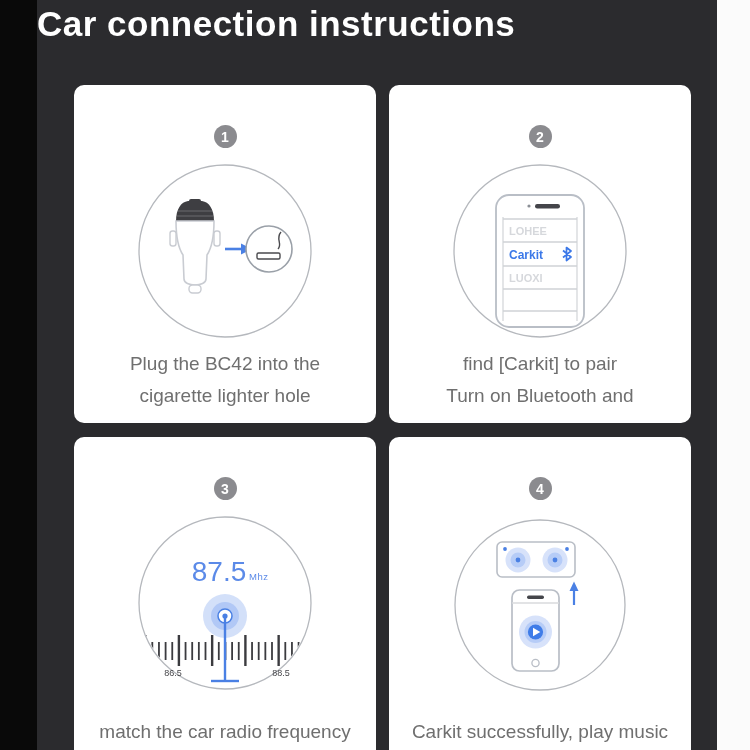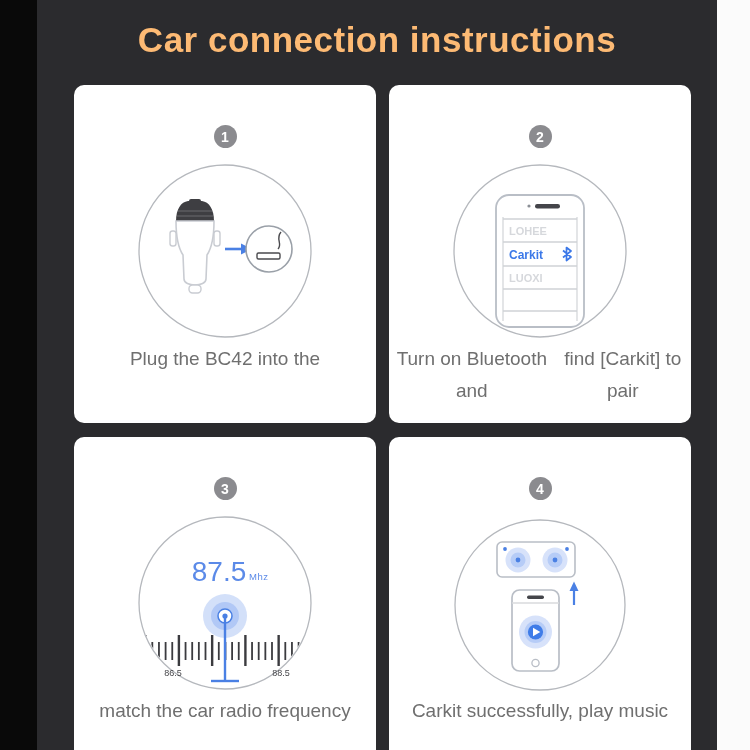--- a/index.html
+++ b/index.html
@@ -5,41 +5,41 @@
   html,body{margin:0;padding:0;}
   body{
     width:750px;height:750px;position:relative;overflow:hidden;
     background:#2b2b2e;
     font-family:"Liberation Sans", sans-serif;
   }
   .letterbox{position:absolute;top:0;height:750px;}
   .letterbox.left{left:0;width:37px;background:#090909;}
   .letterbox.right{right:0;width:33px;background:#fbfbfb;}
   .page-title{
-    position:absolute;left:37px;top:20px;width:680px;
-    text-align:center;color:#fdba74;font-size:35px;font-weight:700;
+    position:absolute;left:37px;top:4px;width:680px;
+    color:#ffffff;font-size:35px;font-weight:700;
     letter-spacing:0.5px;
   }
   .grid{
     position:absolute;left:74px;top:85px;width:617px;
     display:grid;grid-template-columns:302px 302px;
     column-gap:13px;row-gap:14px;
   }
   .card{
     background:#ffffff;border-radius:10px;height:338px;
     display:flex;flex-direction:column;align-items:center;
   }
   .badge{
     margin-top:40px;width:23px;height:23px;border-radius:50%;
     background:#8b8b8f;color:#ffffff;font-size:14px;font-weight:700;
     display:flex;align-items:center;justify-content:center;line-height:1;
   }
   .illus{margin-top:13px;width:180px;height:180px;}
   .caption{
-    margin-top:2px;height:74px;display:flex;flex-direction:row;
+    margin-top:2px;height:74px;display:flex;flex-direction:column;
     justify-content:center;text-align:center;
     font-size:19px;line-height:32px;color:#6f6f6f;
   }
   svg text{font-family:"Liberation Sans", sans-serif;}
 </style>
 </head>
 <body>
 
 <div class="letterbox left"></div>
 <div class="letterbox right"></div>
@@ -67,20 +67,21 @@
         <polygon points="106,82.5 117,88 106,93.5" fill="#4a80e4"></polygon>
       </g>
       <g>
         <circle cx="134" cy="88" r="23" fill="#ffffff" stroke="#9aa0a8" stroke-width="1.6"></circle>
         <rect x="122" y="92" width="23" height="6" rx="1.5" fill="#ffffff" stroke="#4a4a4e" stroke-width="1.4"></rect>
         <path d="M143 88 C148 83 140 78 146 71" fill="none" stroke="#4a4a4e" stroke-width="1.4"></path>
       </g>
     </svg>
     <div class="caption">
       <div>Plug the BC42 into the</div>
+      <div>cigarette lighter hole</div>
     </div>
   </div>
 
   <div class="card">
     <div class="badge">2</div>
     <svg class="illus" viewBox="0 0 180 180">
       <circle cx="90" cy="90" r="86" fill="none" stroke="#b5b8bd" stroke-width="1.3"></circle>
       <g>
         <rect x="46" y="34" width="88" height="132" rx="13" fill="#ffffff" stroke="#b9bec6" stroke-width="1.8"></rect>
         <circle cx="79" cy="45" r="1.6" fill="#8b8f96"></circle>
@@ -94,22 +95,22 @@
           <line x1="53" y1="128" x2="127" y2="128" stroke="#cfd2d6" stroke-width="1.6"></line>
           <line x1="53" y1="150" x2="127" y2="150" stroke="#cfd2d6" stroke-width="1.6"></line>
           <text x="59" y="74" font-size="11" fill="#d6d8dc" font-weight="700">LOHEE</text>
           <text x="59" y="98" font-size="12" fill="#3b78e8" font-weight="700">Carkit</text>
           <text x="59" y="121" font-size="11" fill="#d6d8dc" font-weight="700">LUOXI</text>
           <path d="M113 89.5 L121 96 L116.5 99.5 L116.5 86.5 L121 90 L113 96.5" fill="none" stroke="#3b78e8" stroke-width="1.7" stroke-linejoin="round"></path>
         </g>
       </g>
     </svg>
     <div class="caption">
+      <div>find [Carkit] to pair</div>
       <div>Turn on Bluetooth and</div>
-      <div>find [Carkit] to pair</div>
     </div>
   </div>
 
   <div class="card">
     <div class="badge">3</div>
     <svg class="illus" viewBox="0 0 180 180">
       <defs>
         <clipPath id="circleClip3">
             <circle cx="90" cy="90" r="85"></circle>
           </clipPath>

